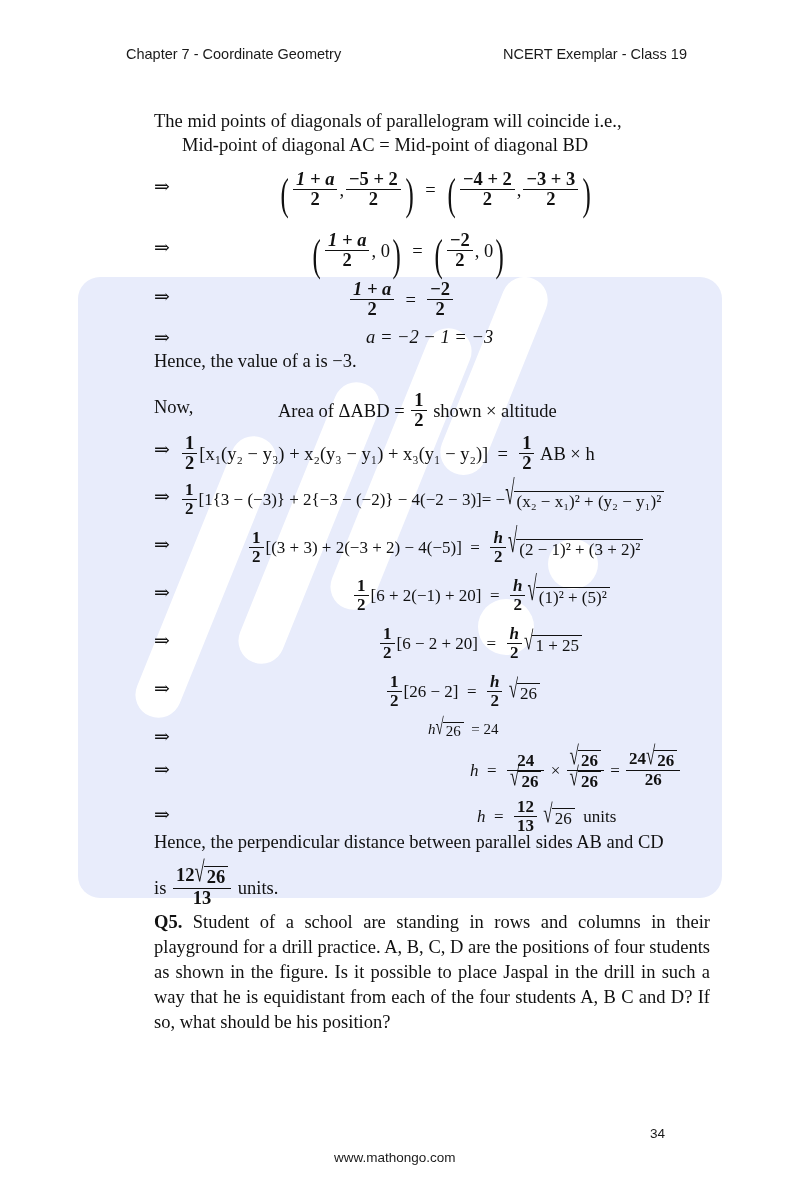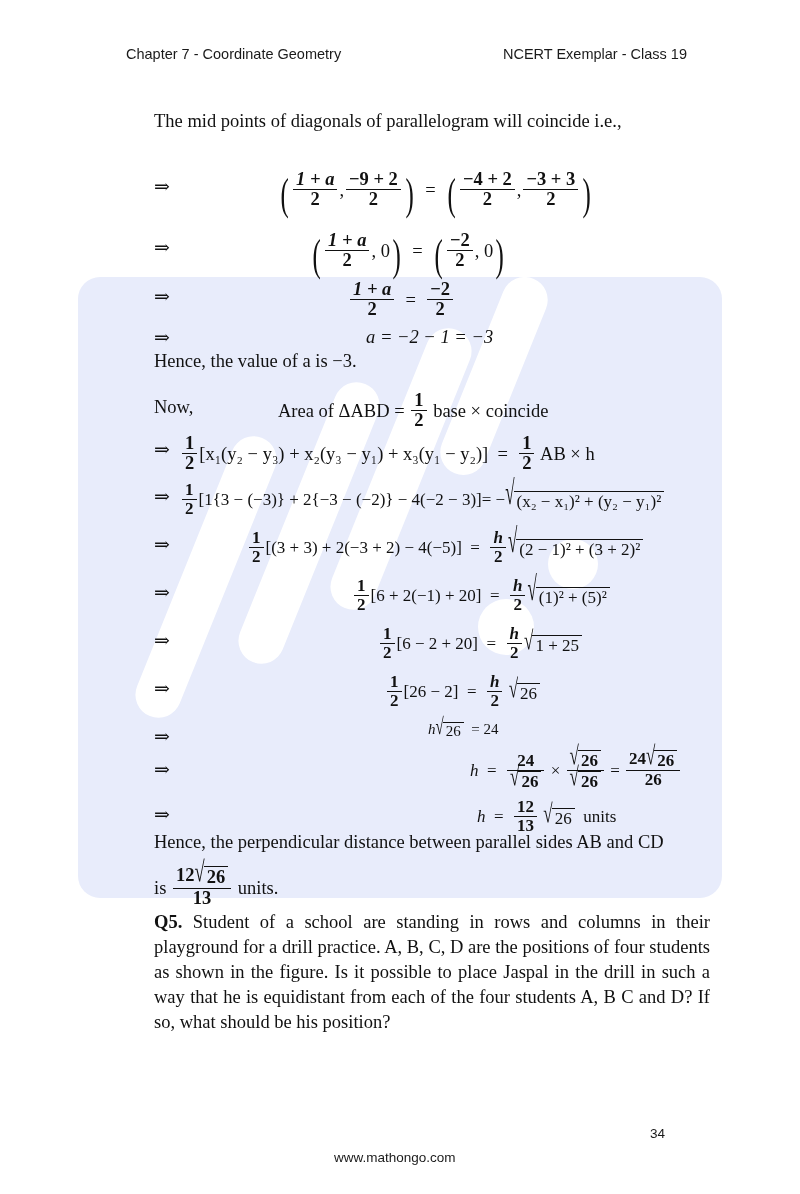--- a/index.html
+++ b/index.html
@@ -169,26 +169,27 @@
         <span class="s3"></span>
         <span class="s4"></span>
       <span class="d1"></span>
         <span class="d2"></span>
     </div>
   </div>
 
   <div class="content">
 
     <div class="line" style="left:124px; top:112px;">The mid points of diagonals of parallelogram will coincide i.e.,</div>
+    <div class="line" style="left:152px; top:136px;">Mid-point of diagonal AC = Mid-point of diagonal BD</div>
 
     <div class="line" style="left:124px; top:177px;">
       <span class="arrow">⇒</span>
     </div>
     <div class="line m" style="left:248px; top:170px;">
-      <span class="paren">(</span><span class="frac"><span class="num v">1 + a</span><span class="den">2</span></span><span>,</span><span class="frac"><span class="num">−9 + 2</span><span class="den">2</span></span><span class="paren">)</span>
+      <span class="paren">(</span><span class="frac"><span class="num v">1 + a</span><span class="den">2</span></span><span>,</span><span class="frac"><span class="num">−5 + 2</span><span class="den">2</span></span><span class="paren">)</span>
       &nbsp;<span>=</span>&nbsp;
       <span class="paren">(</span><span class="frac"><span class="num">−4 + 2</span><span class="den">2</span></span><span>,</span><span class="frac"><span class="num">−3 + 3</span><span class="den">2</span></span><span class="paren">)</span>
     </div>
 
     <div class="line" style="left:124px; top:238px;">
       <span class="arrow">⇒</span>
     </div>
     <div class="line m" style="left:280px; top:231px;">
       <span class="paren">(</span><span class="frac"><span class="num v">1 + a</span><span class="den">2</span></span><span>, 0</span><span class="paren">)</span>
       &nbsp;<span>=</span>&nbsp;
@@ -208,21 +209,21 @@
       <span class="arrow">⇒</span>
     </div>
     <div class="line m v" style="left:336px; top:328px;">a = −2 − 1 = −3</div>
 
     <div class="line" style="left:124px; top:352px;">Hence, the value of a is −3.</div>
 
     <div class="line" style="left:124px; top:398px;">Now,</div>
     <div class="line m" style="left:248px; top:391px;">
       <span>Area of ΔABD =</span>
       <span class="frac"><span class="num">1</span><span class="den">2</span></span>
-      <span>base × coincide</span>
+      <span>shown × altitude</span>
     </div>
 
     <div class="line" style="left:124px; top:440px;">
       <span class="arrow">⇒</span>
     </div>
     <div class="line m" style="left:150px; top:434px;">
       <span class="frac"><span class="num">1</span><span class="den">2</span></span><span>[x₁(y₂ − y₃) + x₂(y₃ − y₁) + x₃(y₁ − y₂)]</span>
       &nbsp;<span>=</span>&nbsp;
       <span class="frac"><span class="num">1</span><span class="den">2</span></span>
       <span>AB × h</span>

